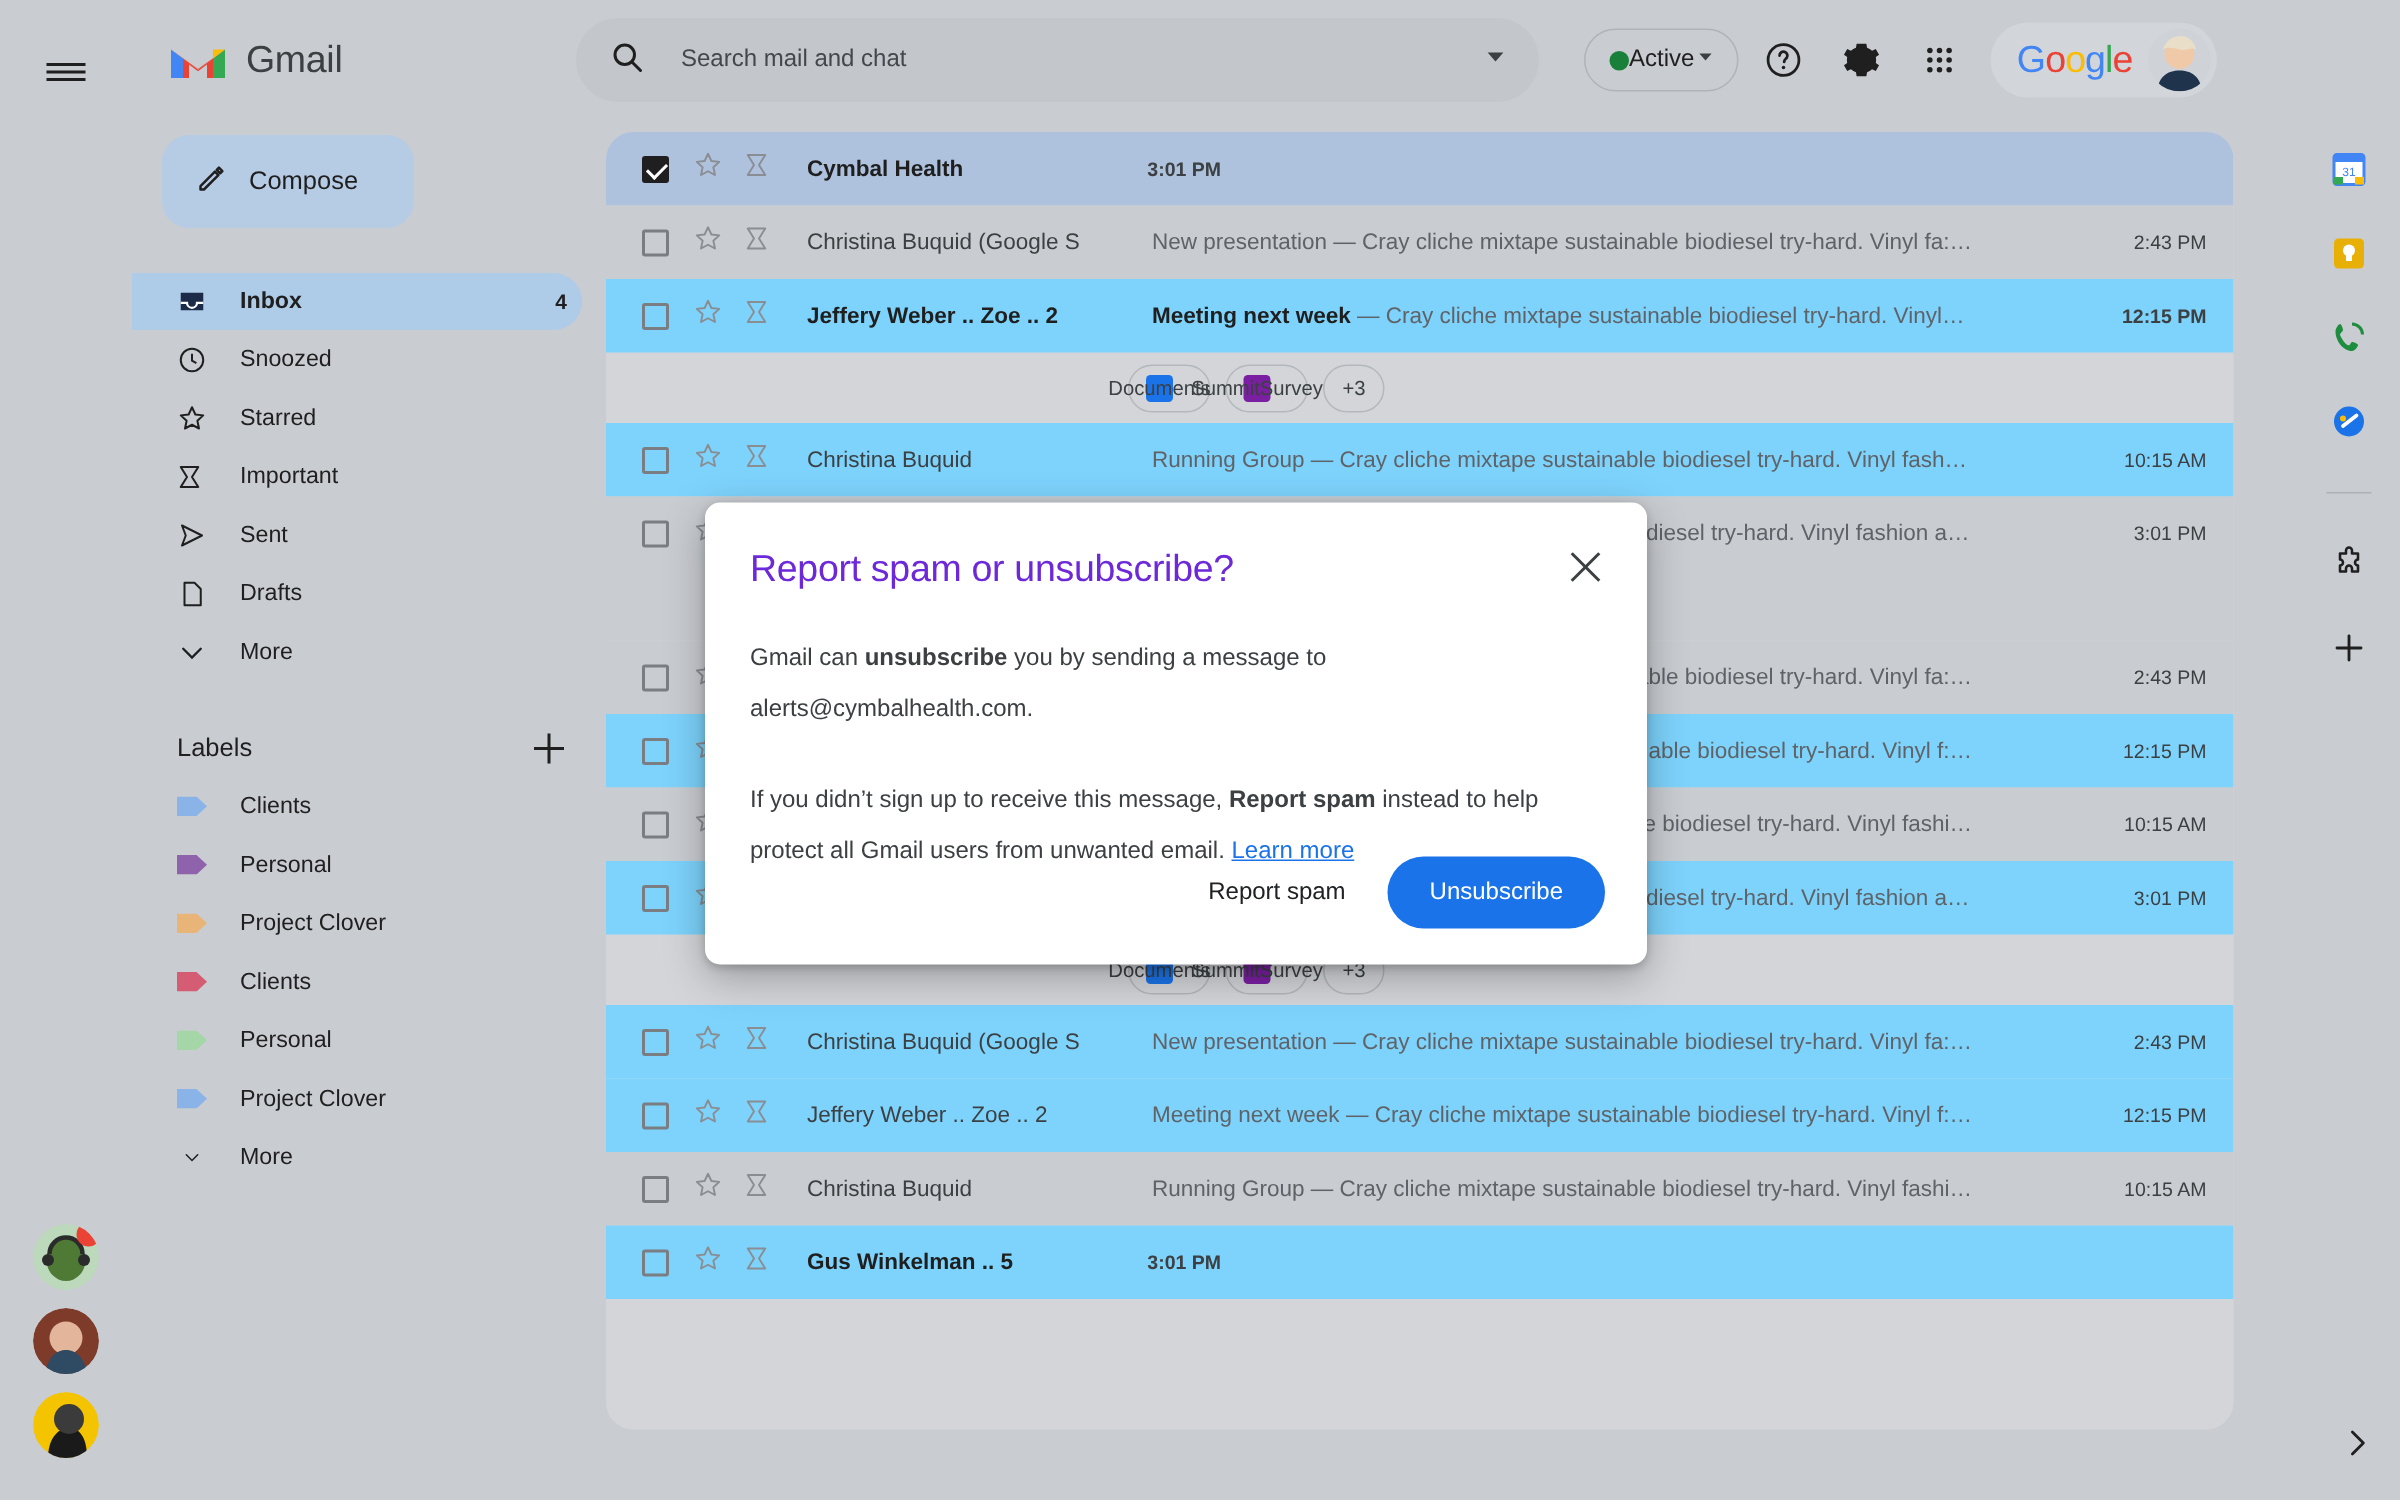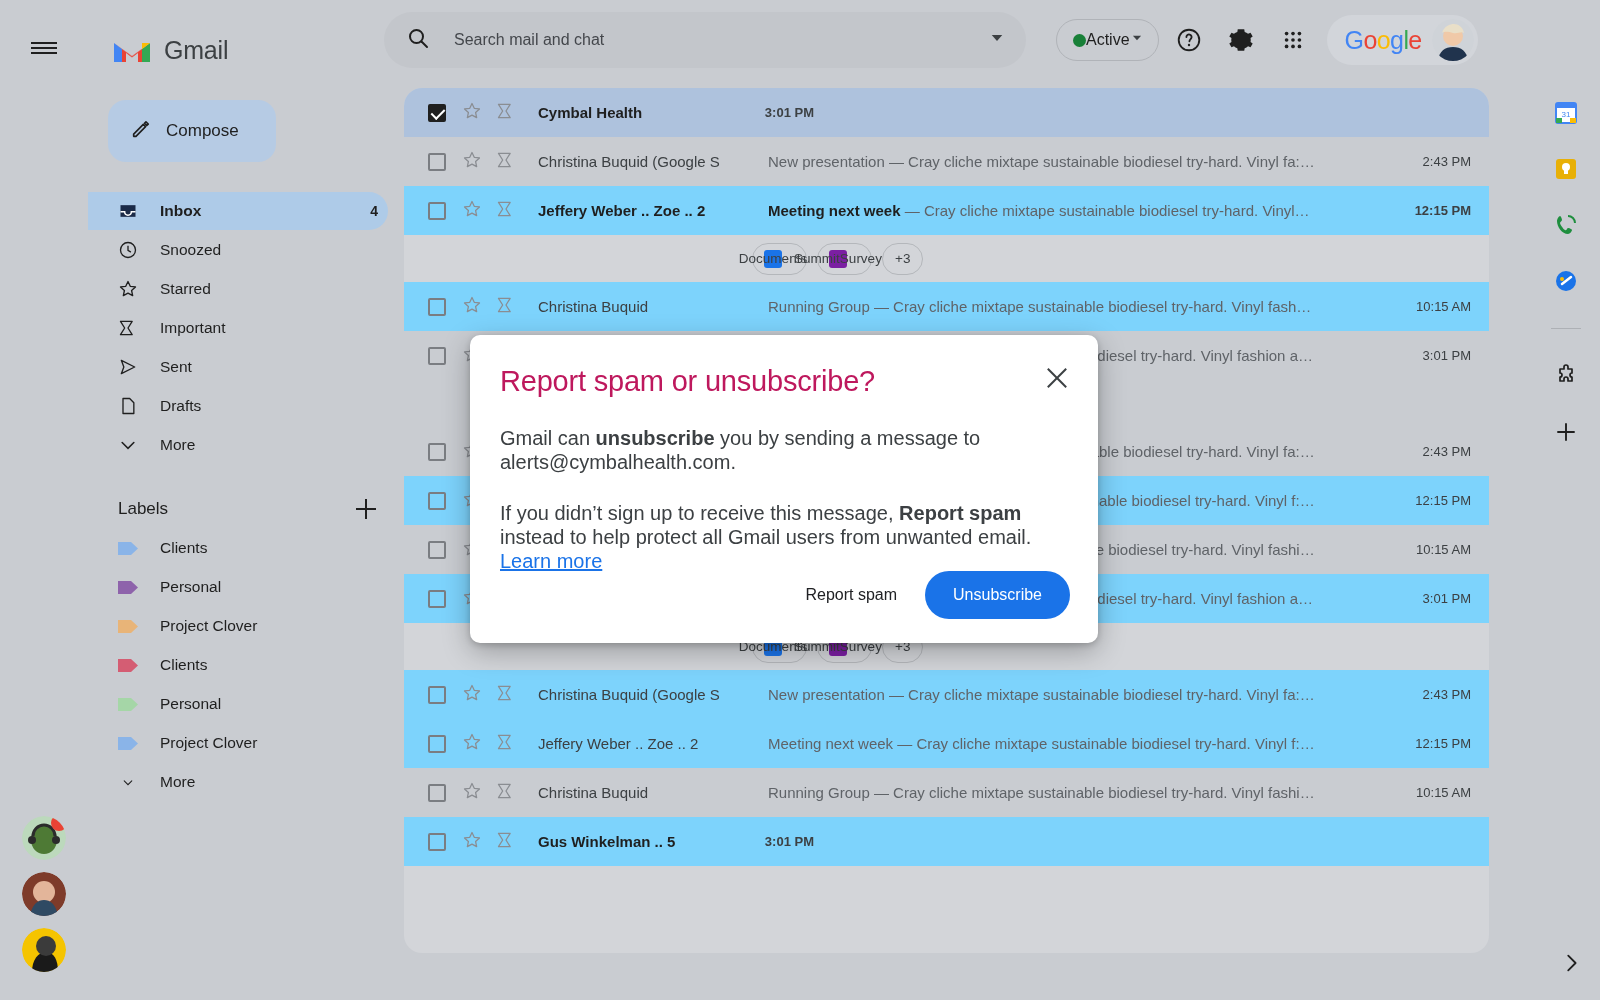--- a/index.html
+++ b/index.html
@@ -30,21 +30,21 @@
   .rail-app.active .rail-pill { background: #aecbe8; }
   .rail-label { font-size: 13.5px; color:#1f1f1f; margin-top: 4px; letter-spacing:.1px;}
   .rail-avatars { position:absolute; bottom: 28px; left:0; width:88px; display:flex; flex-direction:column; align-items:center; gap: 12px;}
   .rail-av { width: 44px; height:44px; border-radius:50%; position:relative; overflow:hidden; cursor:pointer; }
   .rail-av .dot { position:absolute; top:-1px; right:-1px; width:16px;height:16px;border-radius:50%;background:#ea4335; }
 
   
   .sidebar {
     width: 316px; flex: 0 0 316px; height:1000px;
     background: #c9ccd1;
-    padding-top: 20px;
+    padding-top: 10px;
     position: relative;
   }
   .brandrow { display:flex; align-items:center; gap: 12px; padding: 12px 0 0 24px; height:48px;}
   .gm-logo { width: 40px; height:30px; position:relative; }
   .gm-text { font-size: 25px; color:#3c4043; letter-spacing:-.2px; }
   .compose {
     margin: 32px 0 0 20px;
     width: 168px; height: 62px; border-radius: 18px;
     background: #b6cbe4;
     display:flex; align-items:center; gap:14px; padding-left: 22px;
@@ -160,26 +160,26 @@
   .avatar-hdr { width:42px;height:42px;border-radius:50%;overflow:hidden;}
 
   
   .scrim { position:absolute; inset:0; background:transparent; }
   .modal {
     position:absolute; left: 470px; top: 335px; width: 628px; height: 308px;
     background:#fff; border-radius: 10px;
     box-shadow: 0 8px 28px rgba(0,0,0,.28), 0 2px 6px rgba(0,0,0,.18);
     padding: 30px 34px 0 30px;
   }
-  .modal h2 { font-size: 29px; font-weight:normal; color:#be185d; letter-spacing:-.2px;}
+  .modal h2 { font-size: 25px; font-weight:normal; color:#6d28d9; letter-spacing:-.2px;}
   .modal .xbtn { position:absolute; right: 26px; top: 28px; width:30px;height:30px;cursor:pointer;}
   .modal .xbtn:before,.modal .xbtn:after{content:"";position:absolute;left:14px;top:2px;width:2px;height:26px;background:#3c4043;}
   .modal .xbtn:before{transform:rotate(45deg);}
   .modal .xbtn:after{transform:rotate(-45deg);}
-  .modal p { font-size: 20px; line-height: 24px; color:#3c4043; }
+  .modal p { font-size: 16px; line-height: 34px; color:#3c4043; }
   .modal p.p1 { margin-top: 28px; }
   .modal p.p2 { margin-top: 27px; }
   .modal a { color:#1a73e8; text-decoration:underline; }
   .modal .actions { position:absolute; right: 28px; bottom: 24px; display:flex; align-items:center; gap: 10px;}
   .btn-text { height:42px; padding: 0 18px; border:none; background:transparent; font-size:16px; color:#202124; cursor:pointer; border-radius:21px; font-family:"Liberation Sans",sans-serif;}
   .btn-primary { height:48px; padding: 0 28px; border:none; border-radius:24px; background:#1a73e8; color:#fff; font-size:16px; cursor:pointer; font-family:"Liberation Sans",sans-serif;}
 </style>
 </head>
 <body>
 

